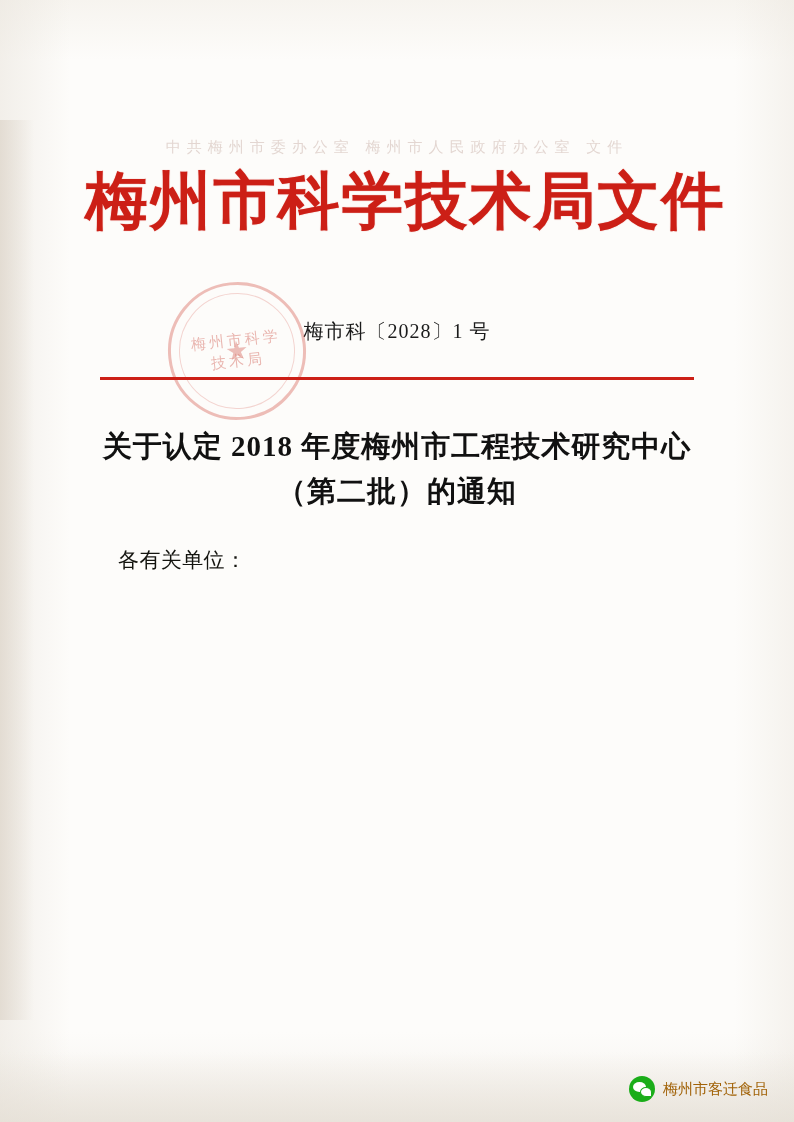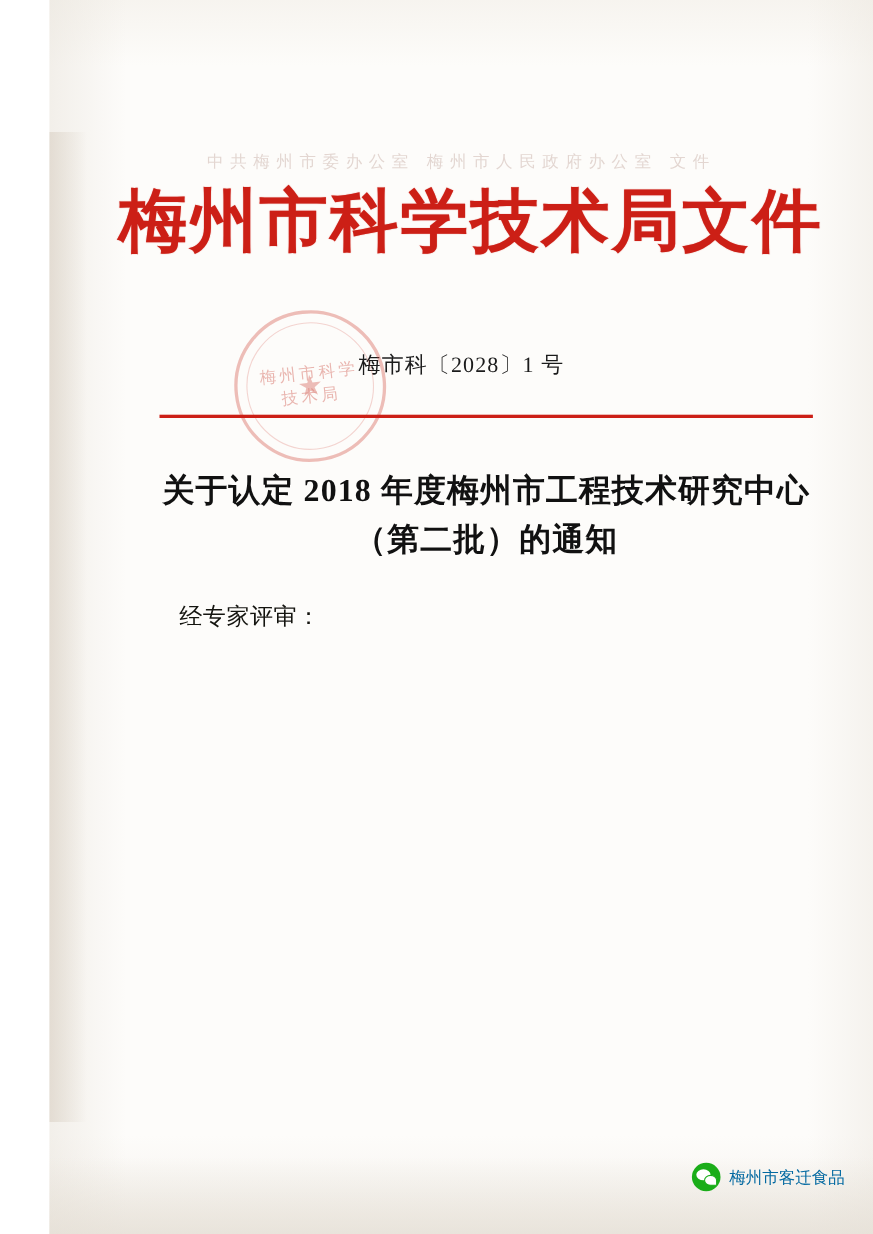--- a/index.html
+++ b/index.html
@@ -12,21 +12,20 @@
     background: #ffffff;
     font-family: "Liberation Serif", "DejaVu Serif", serif;
     overflow: hidden;
     position: relative;
   }
 
   .page {
     position: absolute;
     inset: 0;
     background: #fdfcfa;
-    margin-left: 45px;
   }
 
   
   .paper-shade {
     position: absolute;
     inset: 0;
     background:
       linear-gradient(to right, rgba(233,228,220,0.55) 0px, rgba(255,255,255,0) 70px),
       linear-gradient(to left, rgba(235,230,222,0.45) 0px, rgba(255,255,255,0) 60px),
       linear-gradient(to bottom, rgba(240,236,228,0.5) 0px, rgba(255,255,255,0) 60px),
@@ -153,25 +152,25 @@
     margin: 0 0 2px 0;
   }
   .indent {
     text-indent: 2em;
   }
 
   
   .watermark {
     position: absolute;
     right: 26px;
-    bottom: 39px;
+    bottom: 20px;
     display: flex;
     align-items: center;
     gap: 8px;
-    color: #0369a1;
+    color: #a16207;
     font-size: 15px;
     font-family: "DejaVu Sans", "Liberation Sans", sans-serif;
   }
   .wm-logo {
     width: 26px;
     height: 26px;
     border-radius: 50%;
     background: #1aad19;
     position: relative;
     flex: none;
@@ -230,21 +229,21 @@
   </div>
 
   <div class="red-rule"></div>
 
   <div class="title">
     <div>关于认定 2018 年度梅州市工程技术研究中心</div>
     <div>（第二批）的通知</div>
   </div>
 
   <div class="body-text">
-    <p>经专家评审：</p>
+    <p>各有关单位：</p>
   </div>
 
   <div class="watermark">
     <span class="wm-logo"></span>
     <span>梅州市客迁食品</span>
   </div>
 
 </div>
 
 </body></html>

